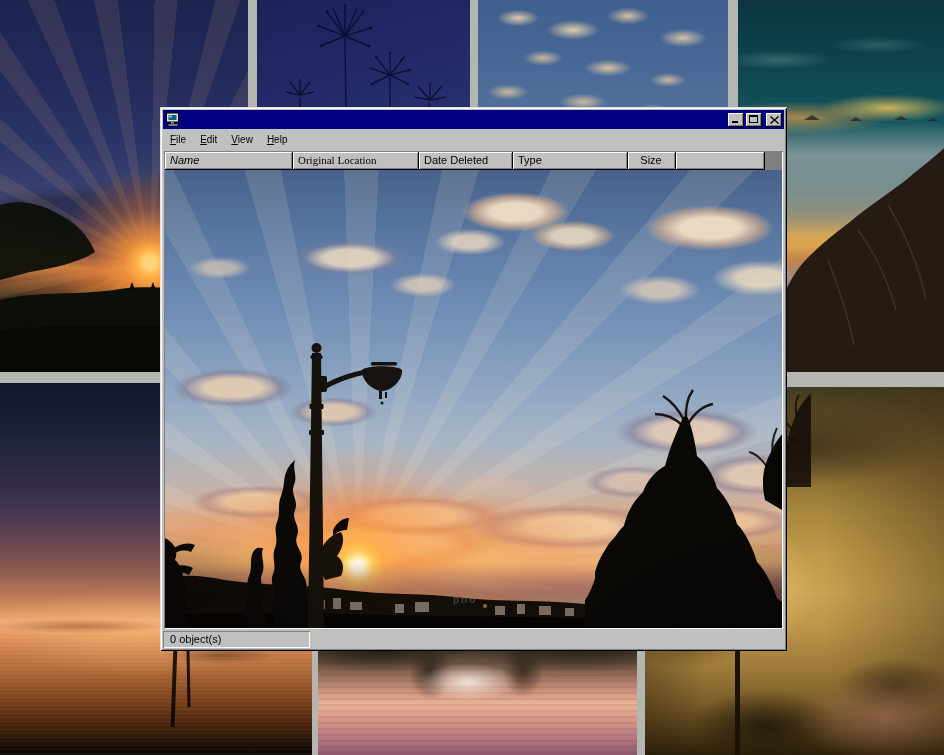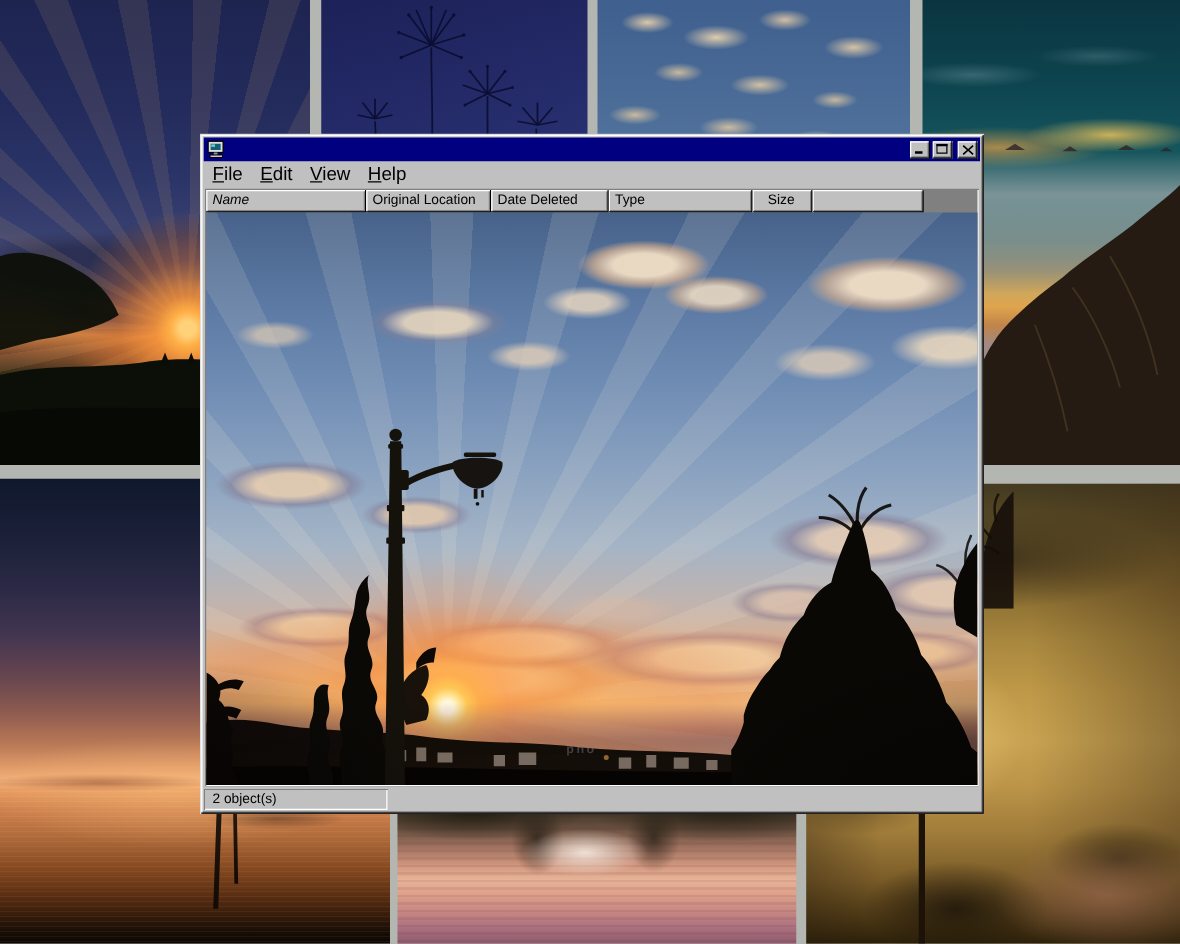--- a/index.html
+++ b/index.html
@@ -73,21 +73,21 @@
   
   .window{position:absolute;left:160px;top:107px;width:627px;height:544px;background:#c0c0c0;
     box-shadow:inset 1px 1px 0 #dfdfdf,inset -1px -1px 0 #000,inset 2px 2px 0 #fff,inset -2px -2px 0 #808080}
   .titlebar{position:absolute;left:3px;right:3px;top:3px;height:19px;background:#000080;display:flex;align-items:center;padding:0 2px}
   .titleicon{width:16px;height:15px;margin-right:3px;flex:0 0 auto}
   .titletext{color:#fff;font-size:11px;font-weight:bold;flex:1}
   .winbtns{display:flex;gap:2px}
   .winbtn{width:16px;height:14px;background:#c0c0c0;box-shadow:inset -1px -1px 0 #000,inset 1px 1px 0 #fff,inset -2px -2px 0 #808080;
     display:flex;align-items:center;justify-content:center}
   .winbtn.close{margin-left:2px}
-  .menubar{position:absolute;left:3px;right:3px;top:24px;height:18px;display:flex;align-items:center;font-size:15px;color:#000}
+  .menubar{position:absolute;left:3px;right:3px;top:24px;height:18px;display:flex;align-items:center;font-size:10px;color:#000}
   .menu-item{padding:2px 7px 3px 7px;cursor:default}
   .client{position:absolute;left:4px;right:4px;top:44px;height:478px;background:#808080;
     box-shadow:inset 1px 1px 0 #808080,inset -1px -1px 0 #fff}
   .headerrow{position:absolute;left:1px;top:1px;width:617px;height:18px;display:flex}
   .hcell{height:18px;background:#c0c0c0;box-shadow:inset -1px -1px 0 #000,inset 1px 1px 0 #fff,inset -2px -2px 0 #808080;
     font-size:11px;color:#000;padding:2px 4px 0 5px;white-space:nowrap;overflow:hidden}
   .hcell.right{text-align:center;padding-right:7px}
   
   .photoarea{position:absolute;left:1px;top:19px;width:617px;height:458px;overflow:hidden;
     background:
@@ -280,21 +280,21 @@
   <div class="menubar">
       <span class="menu-item"><u>F</u>ile</span>
       <span class="menu-item"><u>E</u>dit</span>
       <span class="menu-item"><u>V</u>iew</span>
       <span class="menu-item"><u>H</u>elp</span>
     </div>
 
   <div class="client">
     <div class="headerrow">
         <div class="hcell" style="width: 128px; font-style: italic;">Name</div>
-        <div class="hcell" style="width: 100px;">Original Location</div>
+        <div class="hcell" style="width: 126px; font-family: Liberation Serif, serif;">Original Location</div>
         <div class="hcell" style="width: 94px;">Date Deleted</div>
         <div class="hcell" style="width: 115px;">Type</div>
         <div class="hcell right" style="width: 48px;">Size</div>
         <div class="hcell" style="width: 89px;"></div>
       </div>
 
     <div class="photoarea">
       <div class="haze"></div>
       <svg class="silh" width="617" height="458" viewBox="0 0 617 458">
 
@@ -360,15 +360,15 @@
             <path d="M604,300 C598,290 592,284 584,282"></path>
             <path d="M608,288 C606,276 608,266 612,258"></path>
           </g>
         </g>
       </svg>
       <span class="watermark">pno</span>
     </div>
   </div>
 
   <div class="statusbar">
-    <div class="spanel one">2 object(s)</div>
+    <div class="spanel one">0 object(s)</div>
   </div>
 </div>
 
 </body></html>

